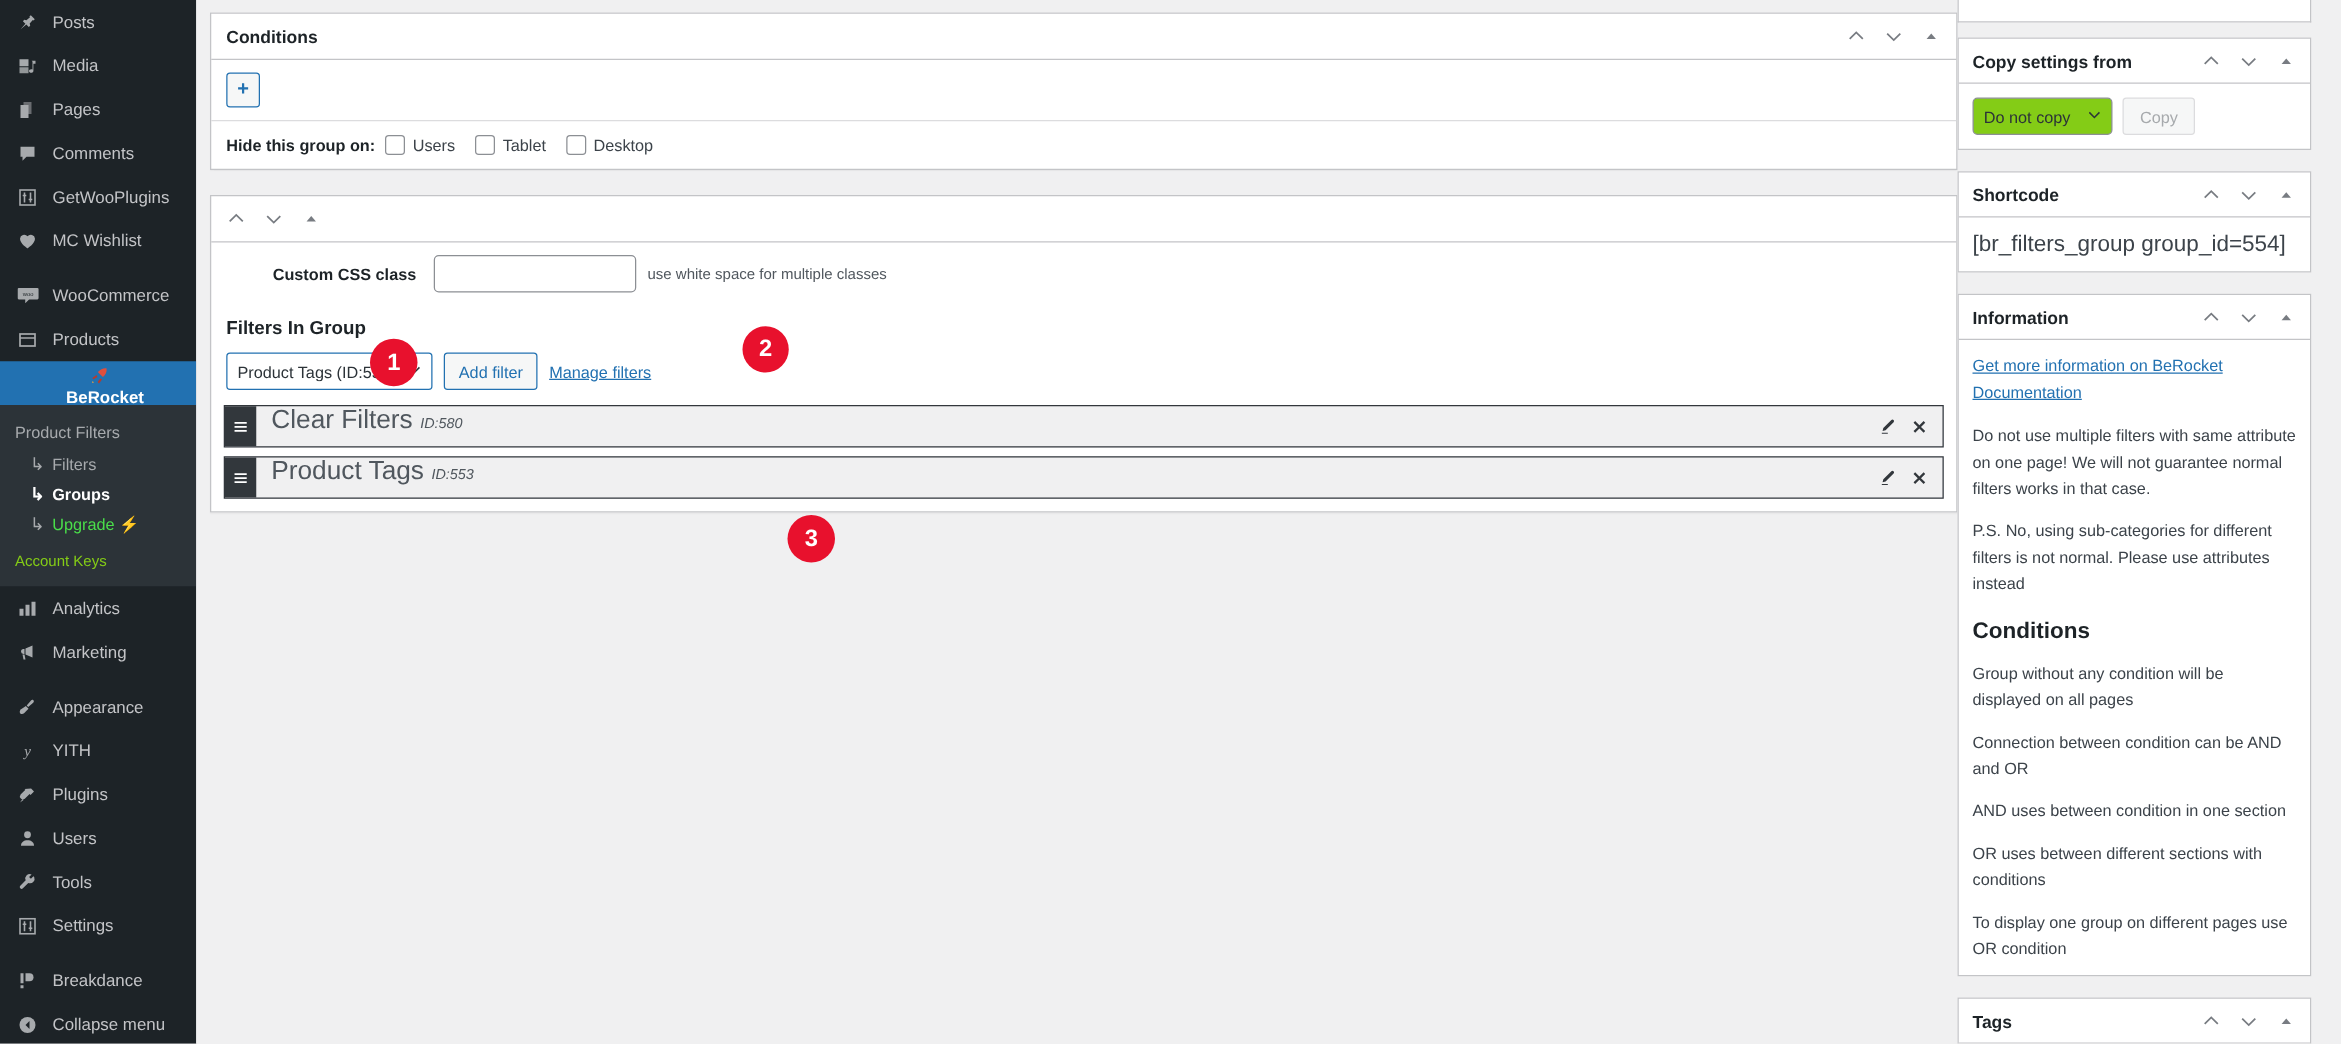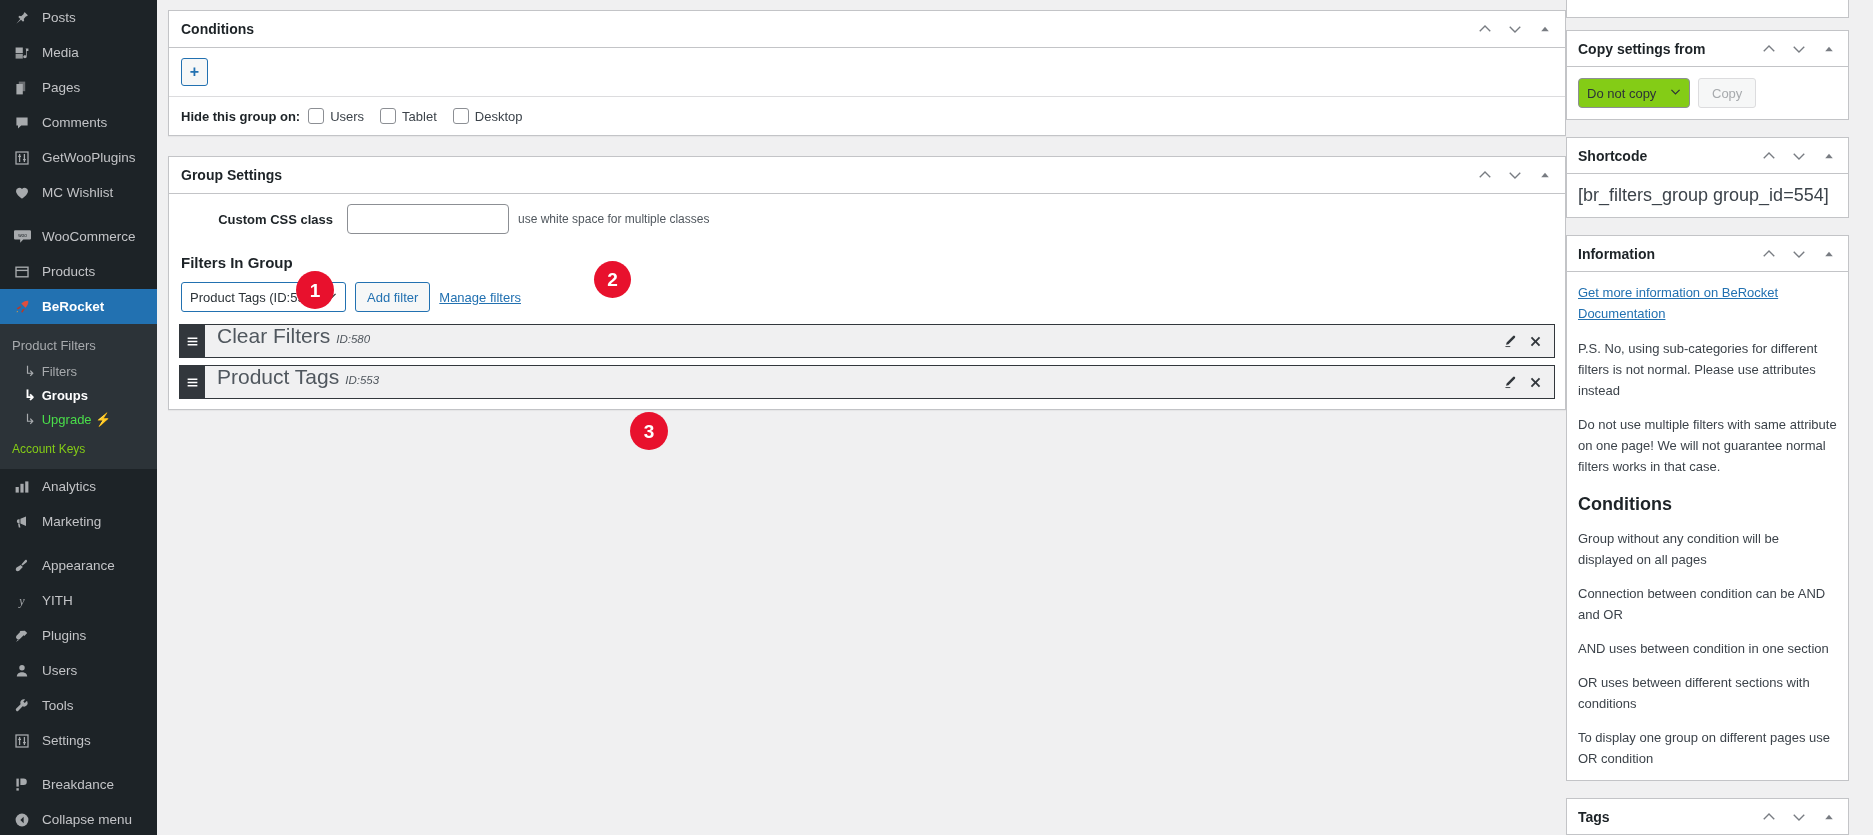--- a/index.html
+++ b/index.html
@@ -35,20 +35,21 @@
   .menu-item .mi-ico {
     width: 22px; flex: 0 0 22px;
     display: flex; align-items: center; justify-content: center;
     margin-right: 9px;
     color: #a7aaad;
   }
   .menu-item .mi-ico svg { display: block; }
   .menu-item.current {
     background: #2271b1; color: #fff;
     font-weight: 600;
+    flex-direction: column;
   }
   .menu-item.current .mi-ico { color: #fff; }
   .menu-sep { height: 9px; }
 
   .submenu {
     background: #2c3338;
     padding: 9px 0 11px 0;
   }
   .submenu .sub-head {
     font-size: 13px; color: #a7aaad;
@@ -503,21 +504,20 @@
           <span class="cb-txt">Users</span>
           <span class="cb"></span>
           <span class="cb-txt">Tablet</span>
           <span class="cb"></span>
           <span class="cb-txt">Desktop</span>
         </div>
       </section>
 
       <section class="postbox">
         <div class="pb-head">
-          <span class="pb-title">Group Settings</span>
           <span class="pb-ctrls">
             <span class="ctl">
               <svg width="14" height="14" viewBox="0 0 16 16">
                   <path d="M2 10.5 L8 4.5 L14 10.5" fill="none" stroke="#787c82" stroke-width="1.6"></path>
                 </svg>
             </span>
             <span class="ctl">
               <svg width="14" height="14" viewBox="0 0 16 16">
                   <path d="M2 5.5 L8 11.5 L14 5.5" fill="none" stroke="#787c82" stroke-width="1.6"></path>
                 </svg>
@@ -690,22 +690,22 @@
               </span>
             <span class="ctl">
                 <svg width="12" height="12" viewBox="0 0 16 16">
                   <path d="M3 11 L8 5 L13 11 Z" fill="#787c82"></path>
                 </svg>
               </span>
           </span>
         </div>
         <div class="sp-body">
           <a class="info-link">Get more information on BeRocket Documentation</a>
+          <p class="info-p">Do not use multiple filters with same attribute on one page! We will not guarantee normal filters works in that case.</p>
           <p class="info-p">P.S. No, using sub-categories for different filters is not normal. Please use attributes instead</p>
-          <p class="info-p">Do not use multiple filters with same attribute on one page! We will not guarantee normal filters works in that case.</p>
           <div class="info-h">Conditions</div>
           <div id="condition-notes">
               <p class="info-p">Group without any condition will be displayed on all pages</p>
               <p class="info-p">Connection between condition can be AND and OR</p>
               <p class="info-p">AND uses between condition in one section</p>
               <p class="info-p">OR uses between different sections with conditions</p>
               <p class="info-p">To display one group on different pages use OR condition</p>
             </div>
         </div>
       </section>

